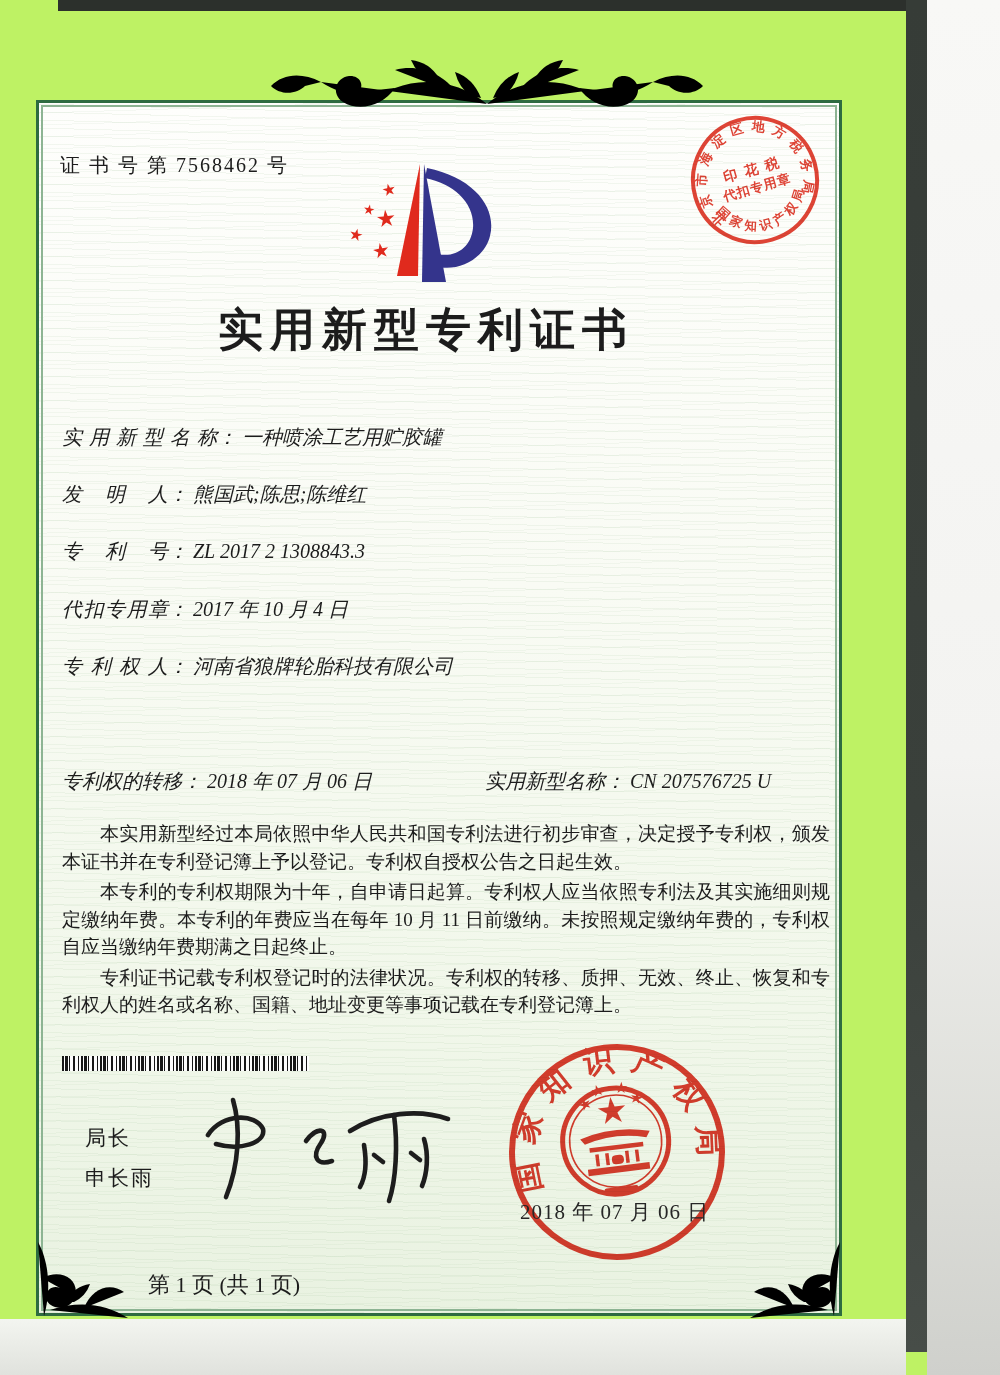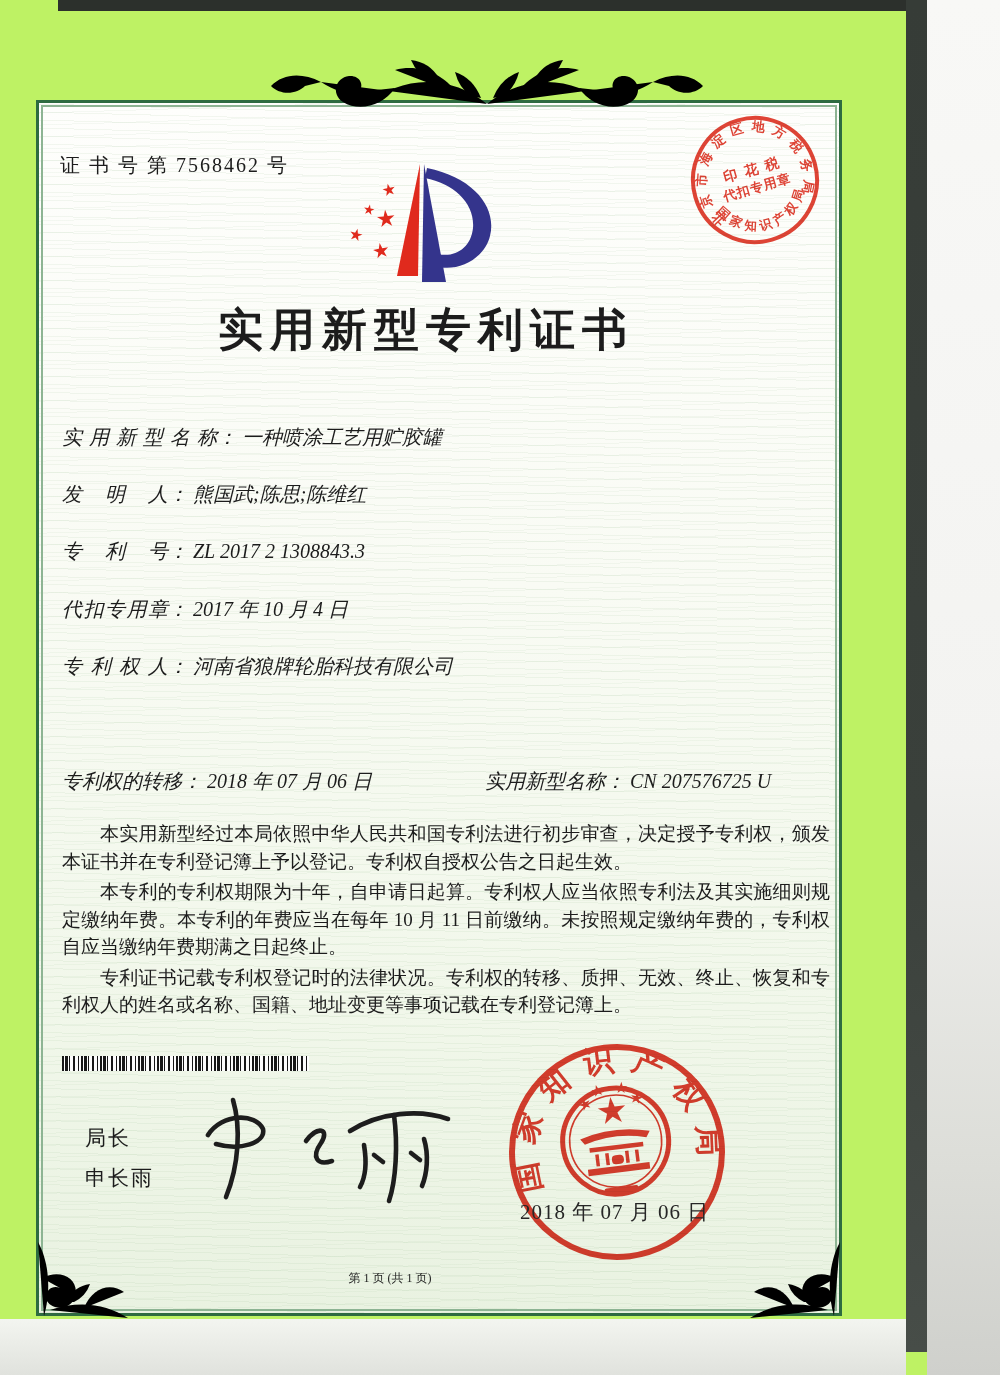--- a/index.html
+++ b/index.html
@@ -43,21 +43,21 @@
     background:repeating-linear-gradient(90deg,#181818 0 2px,#fdfdfd 2px 3px,#181818 3px 6px,#fdfdfd 6px 7px,#181818 7px 8px,#fdfdfd 8px 11px,#181818 11px 13px,#fdfdfd 13px 16px,#181818 16px 17px,#fdfdfd 17px 19px);}
   .signer{position:absolute;left:85px;font-size:21px;z-index:3;letter-spacing:2px;}
   .sig-svg{left:178px;top:1085px;z-index:4;}
   .sig-svg path{fill:none;stroke:#1d1d1d;stroke-width:4.6;stroke-linecap:round;stroke-linejoin:round;}
   .seal-main{left:502px;top:1037px;z-index:4;opacity:.93;mix-blend-mode:multiply;}
   .seal-tax{left:685px;top:110px;z-index:4;opacity:.9;mix-blend-mode:multiply;}
   .seal-text{font-family:"Liberation Serif","DejaVu Serif",serif;font-weight:bold;fill:#dd2f20;}
   .seal-shape{fill:#dd2f20;}
   .seal-stroke{fill:none;stroke:#dd2f20;}
   .seal-date{position:absolute;left:520px;top:1198px;width:230px;font-size:21px;letter-spacing:1px;color:#262626;z-index:5;}
-  .footer{position:absolute;left:130px;top:1270px;width:520px;text-align:center;font-size:12px;z-index:3;}
+  .footer{position:absolute;left:148px;top:1270px;width:520px;text-align:left;font-size:22px;z-index:3;}
   .logo-svg{left:343px;top:158px;z-index:3;}
 </style>
 </head>
 <body>
 
 <div id="page">
 
   <svg width="0" height="0">
     <defs>
       <polygon id="star" points="0,-10 2.2,-3.1 9.5,-3.1 3.6,1.2 5.9,8.1 0,3.8 -5.9,8.1 -3.6,1.2 -9.5,-3.1 -2.2,-3.1"></polygon>

